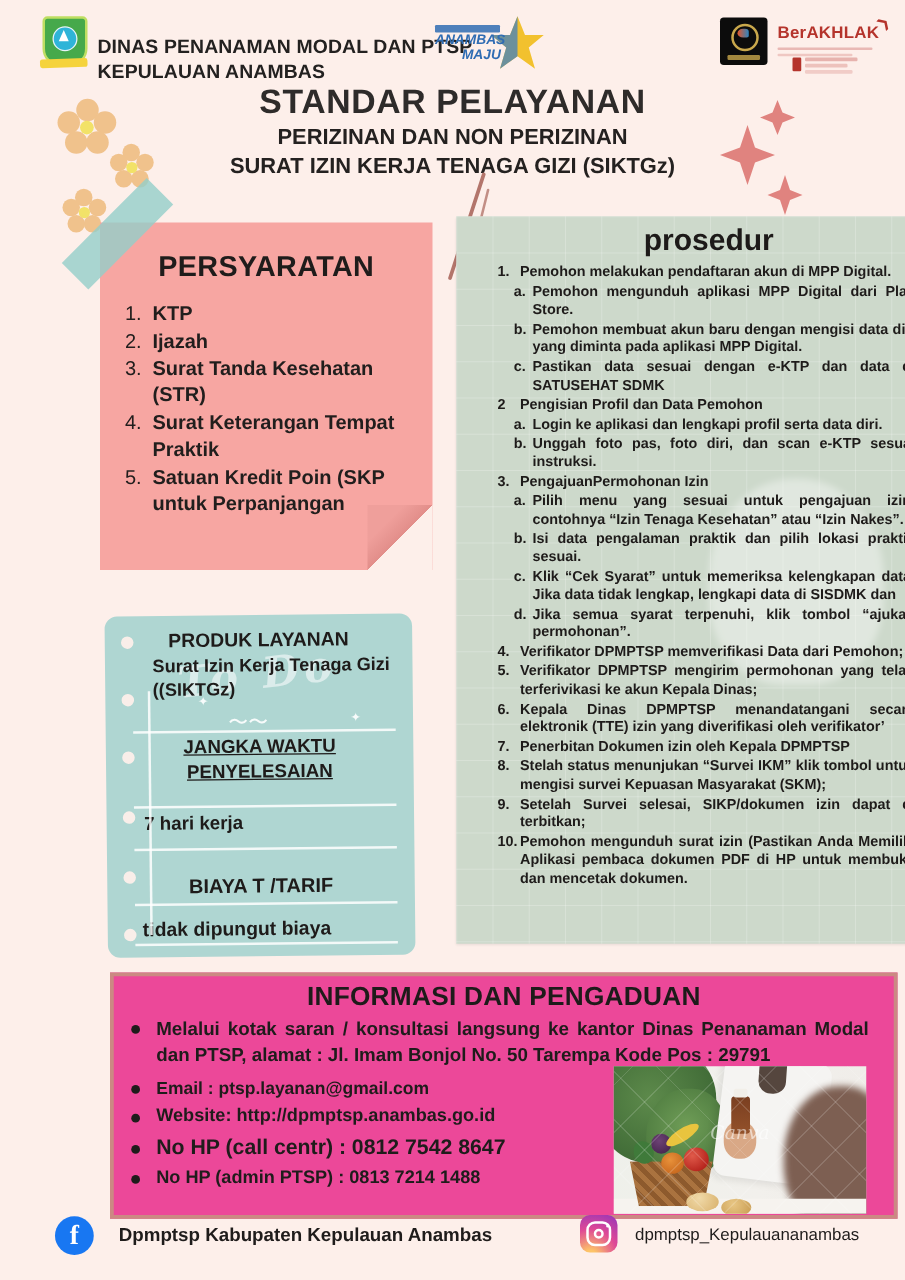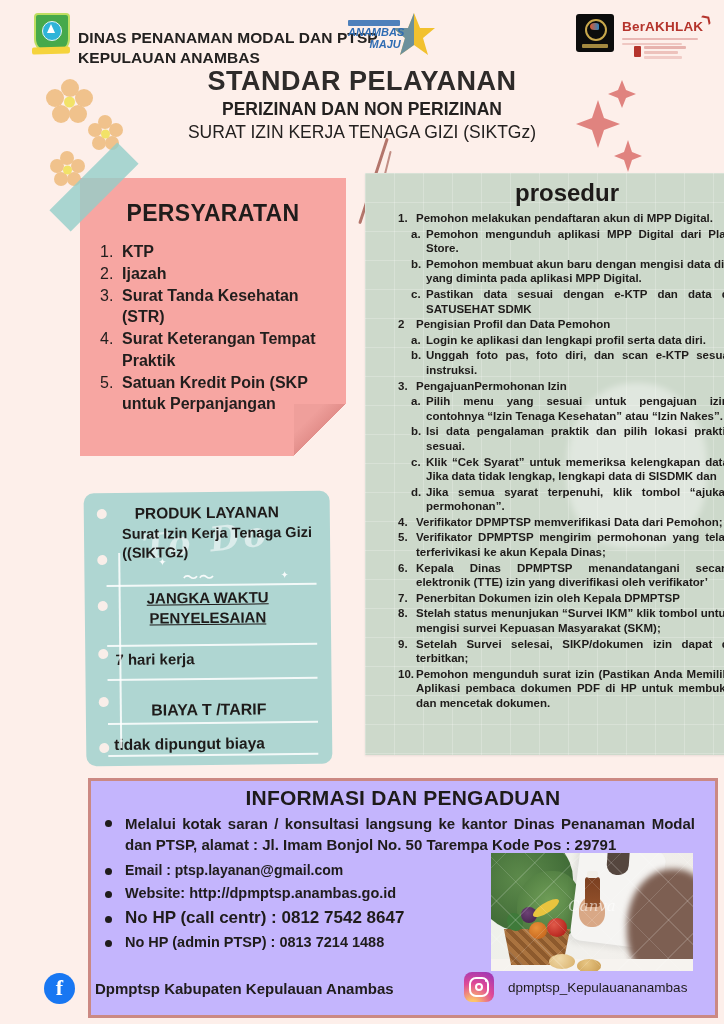--- a/index.html
+++ b/index.html
@@ -24,21 +24,21 @@
   .blk-logo .word{position:absolute;left:6px;bottom:4px;width:26px;height:4px;background:#c9a84c;opacity:.8;border-radius:1px;}
   .berakhlak{position:absolute;left:622px;top:17px;}
   .berakhlak .lbl{font-weight:bold;font-size:13.5px;color:#b5342c;letter-spacing:.2px;}
   .berakhlak .arrow{position:absolute;right:-8px;top:-5px;color:#b5342c;font-size:11px;transform:rotate(-45deg);}
   .redline{height:2.5px;background:#d98b86;margin-top:2.5px;border-radius:1px;}
   .bangga{position:absolute;left:644px;top:46px;width:50px;}
   .bangga .flag{position:absolute;left:-10px;top:0;width:7px;height:11px;background:#b5342c;border-radius:1px;}
   
   .t1{position:absolute;left:0;top:66px;width:100%;text-align:center;font-size:27px;font-weight:700;letter-spacing:.5px;color:#2e2b2a;}
   .t2{position:absolute;left:0;top:99px;width:100%;text-align:center;font-size:17.5px;font-weight:bold;color:#242120;}
-  .t3{position:absolute;left:0;top:122px;width:100%;text-align:center;font-size:17.5px;font-weight:normal;color:#242120;}
+  .t3{position:absolute;left:0;top:122px;width:100%;text-align:center;font-size:17.5px;font-weight:bold;color:#242120;}
   
   .flowers{position:absolute;left:42px;top:76px;}
   .sparkles{position:absolute;left:572px;top:72px;}
   
   .pink-note{position:absolute;left:80px;top:178px;width:266px;height:278px;background:#f7a6a2;}
   .pink-note .fold{position:absolute;right:0;bottom:0;width:52px;height:52px;background:linear-gradient(315deg,#fdefea 50%,#e28e8a 50%,#ef9f9b 72%);}
   .tape{position:absolute;left:-34px;top:-6px;width:96px;height:30px;background:rgba(147,206,201,.8);transform:rotate(-45deg);}
   .pink-note h2{margin:22px 0 14px;text-align:center;font-size:23px;letter-spacing:.3px;color:#1f1c1b;}
   .req-list{padding:0 8px 0 20px;}
   .req-item{display:flex;font-size:16px;font-weight:bold;line-height:1.36;color:#211e1d;}
@@ -68,21 +68,21 @@
   .teal-pad h2{margin:12px 0 2px;text-align:center;font-size:15.5px;color:#1e1b1a;}
   .product{padding:0 10px 0 38px;font-size:14.5px;font-weight:bold;line-height:1.3;color:#1e1b1a;position:relative;}
   .todo-wm{position:absolute;left:58px;top:28px;font-family:"DejaVu Serif",serif;font-style:italic;font-weight:bold;font-size:34px;color:rgba(255,255,255,.55);transform:rotate(-6deg);letter-spacing:4px;white-space:nowrap;}
   .wave{position:absolute;left:98px;top:76px;color:rgba(255,255,255,.9);}
   .star-dot{position:absolute;color:rgba(255,255,255,.9);font-size:10px;}
   .jangka-t{margin:26px 12px 0;text-align:center;font-size:15px;font-weight:bold;text-decoration:underline;line-height:1.35;color:#1e1b1a;}
   .jangka-v{margin:22px 0 0 30px;font-size:15px;font-weight:bold;color:#1e1b1a;}
   .biaya-t{margin:34px 0 0;text-align:center;font-size:16px;font-weight:bold;color:#1e1b1a;}
   .biaya-v{margin:16px 0 0 28px;font-size:15.5px;font-weight:bold;color:#1e1b1a;}
   
-  .info-box{position:absolute;left:88px;top:778px;width:630px;height:240px;background:#c4b5fd;border:3px solid #cb8983;box-sizing:border-box;}
+  .info-box{position:absolute;left:88px;top:778px;width:630px;height:197px;background:#ec4899;border:3px solid #cb8983;box-sizing:border-box;}
   .info-box h2{margin:5px 0 4px;text-align:center;font-size:21px;letter-spacing:.2px;color:#1e1b1a;}
   .info-item{position:relative;padding:0 20px 0 34px;font-weight:bold;color:#1f1c1b;}
   .info-item .dot{position:absolute;left:14px;top:6px;width:7px;height:7px;background:#1f1c1b;border-radius:50%;}
   .ii0{font-size:15px;line-height:1.38;text-align:justify;margin-bottom:7px;}
   .ii1{font-size:14px;margin-bottom:7px;}
   .ii2{font-size:14.5px;margin-bottom:7px;}
   .ii3{font-size:17px;margin-bottom:6px;}
   .ii3 .dot{top:8px;}
   .ii4{font-size:14.5px;}
   

